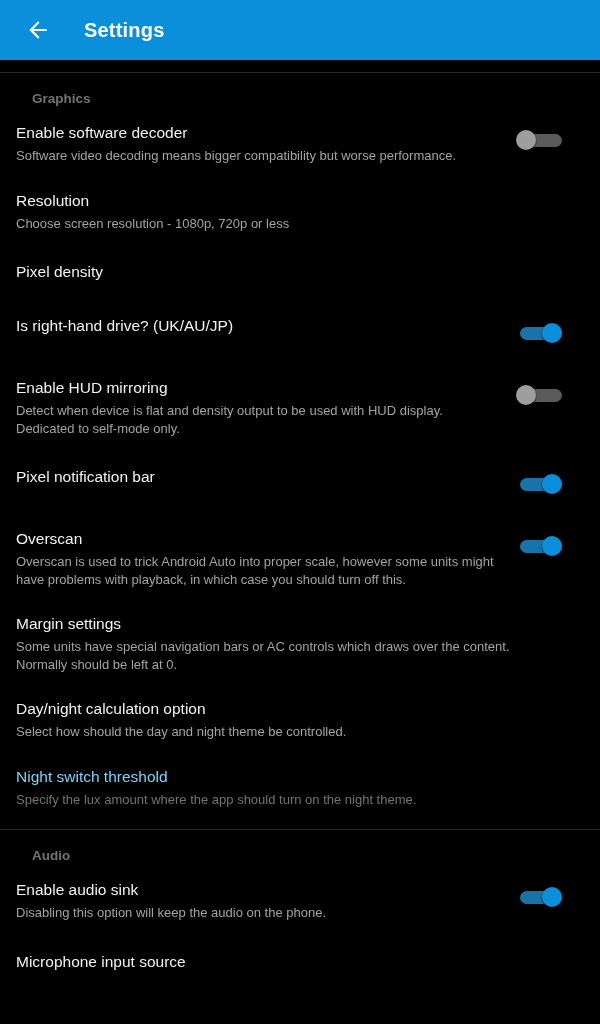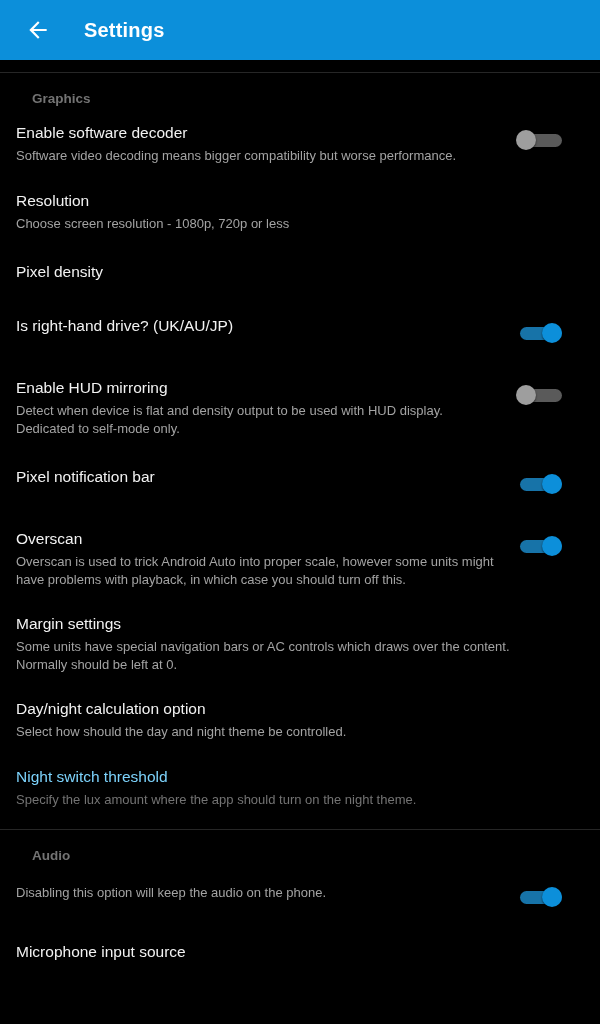--- a/index.html
+++ b/index.html
@@ -212,20 +212,21 @@
       </div>
     </div>
 
     <div class="divider"></div>
 
     <div>
       <div class="section-header">Audio</div>
 
       <div class="row">
         <div class="row-text">
+          <div class="row-title">Enable audio sink</div>
           <div class="row-sub">Disabling this option will keep the audio on the phone.</div>
         </div>
         <div class="switch on">
           <div class="track"></div>
           <div class="knob"></div>
         </div>
       </div>
 
       <div class="row row-nosub">
         <div class="row-text">

